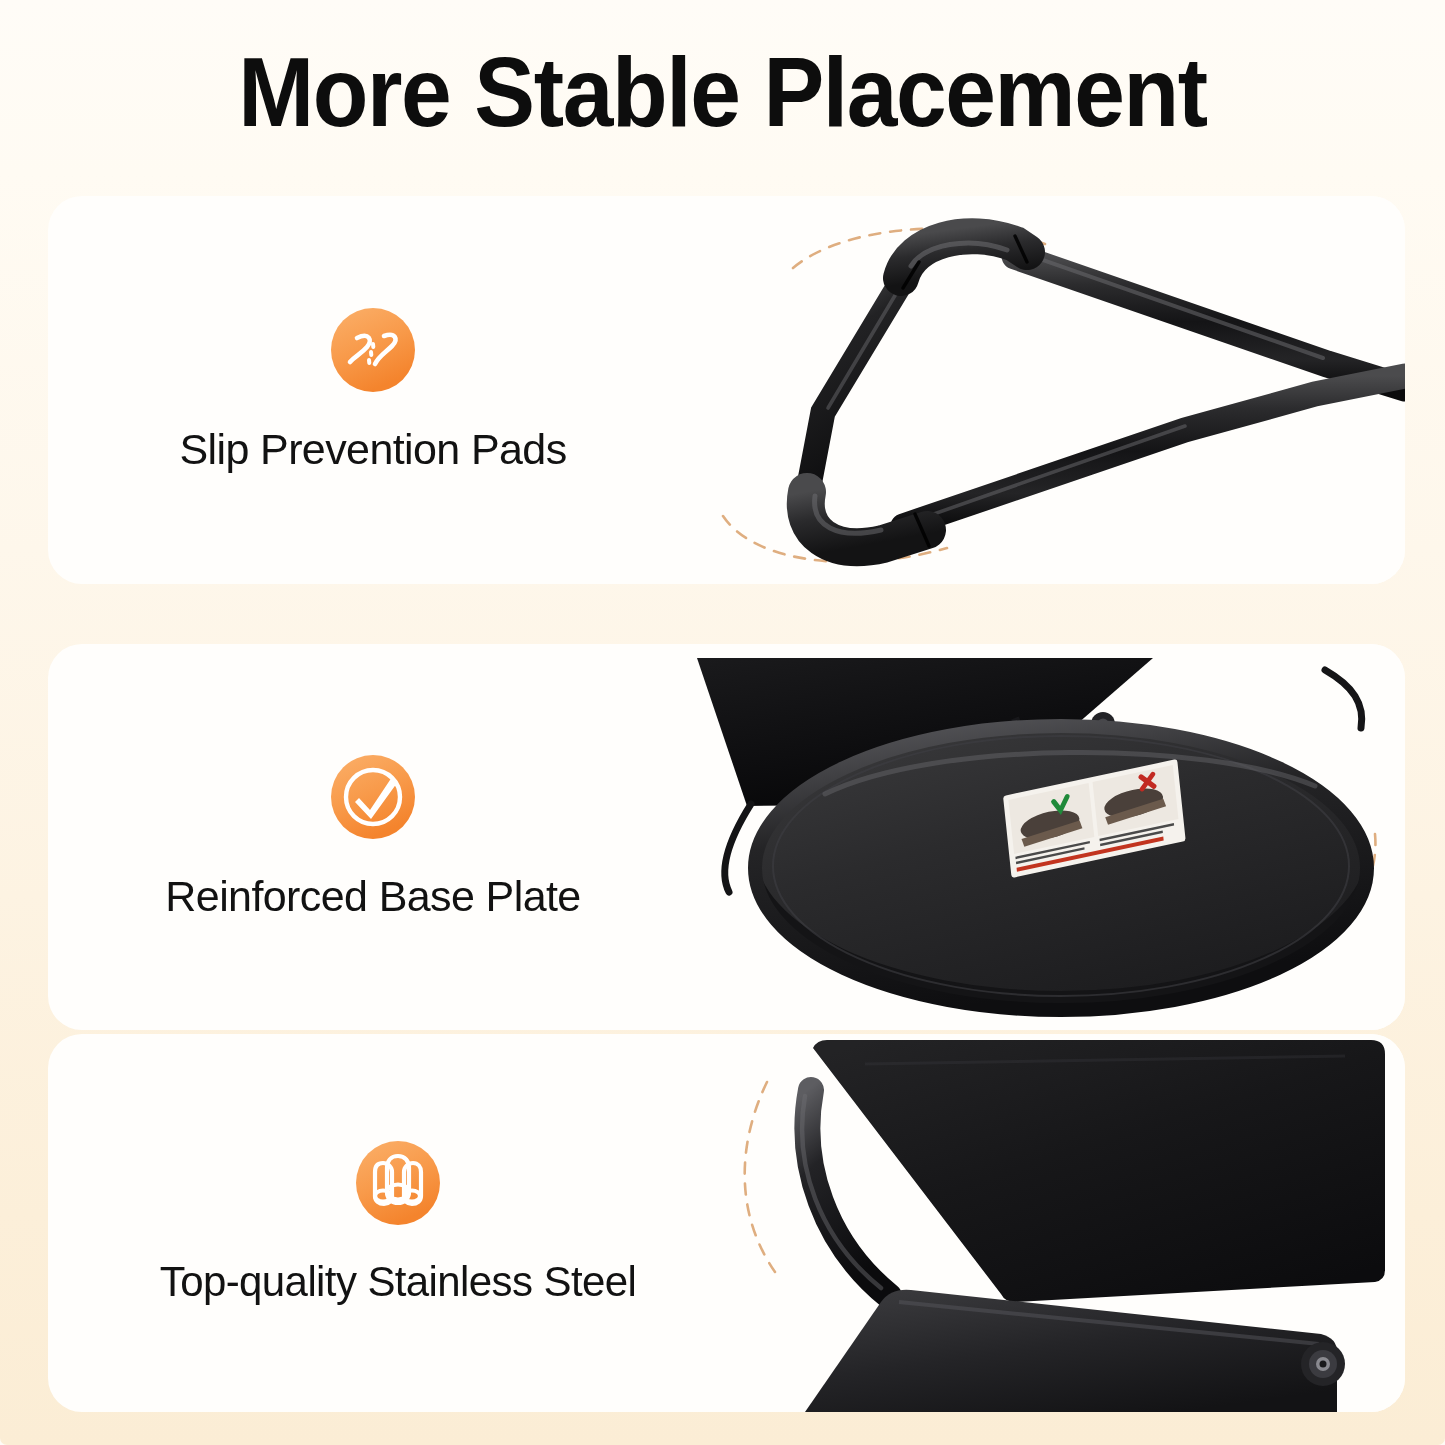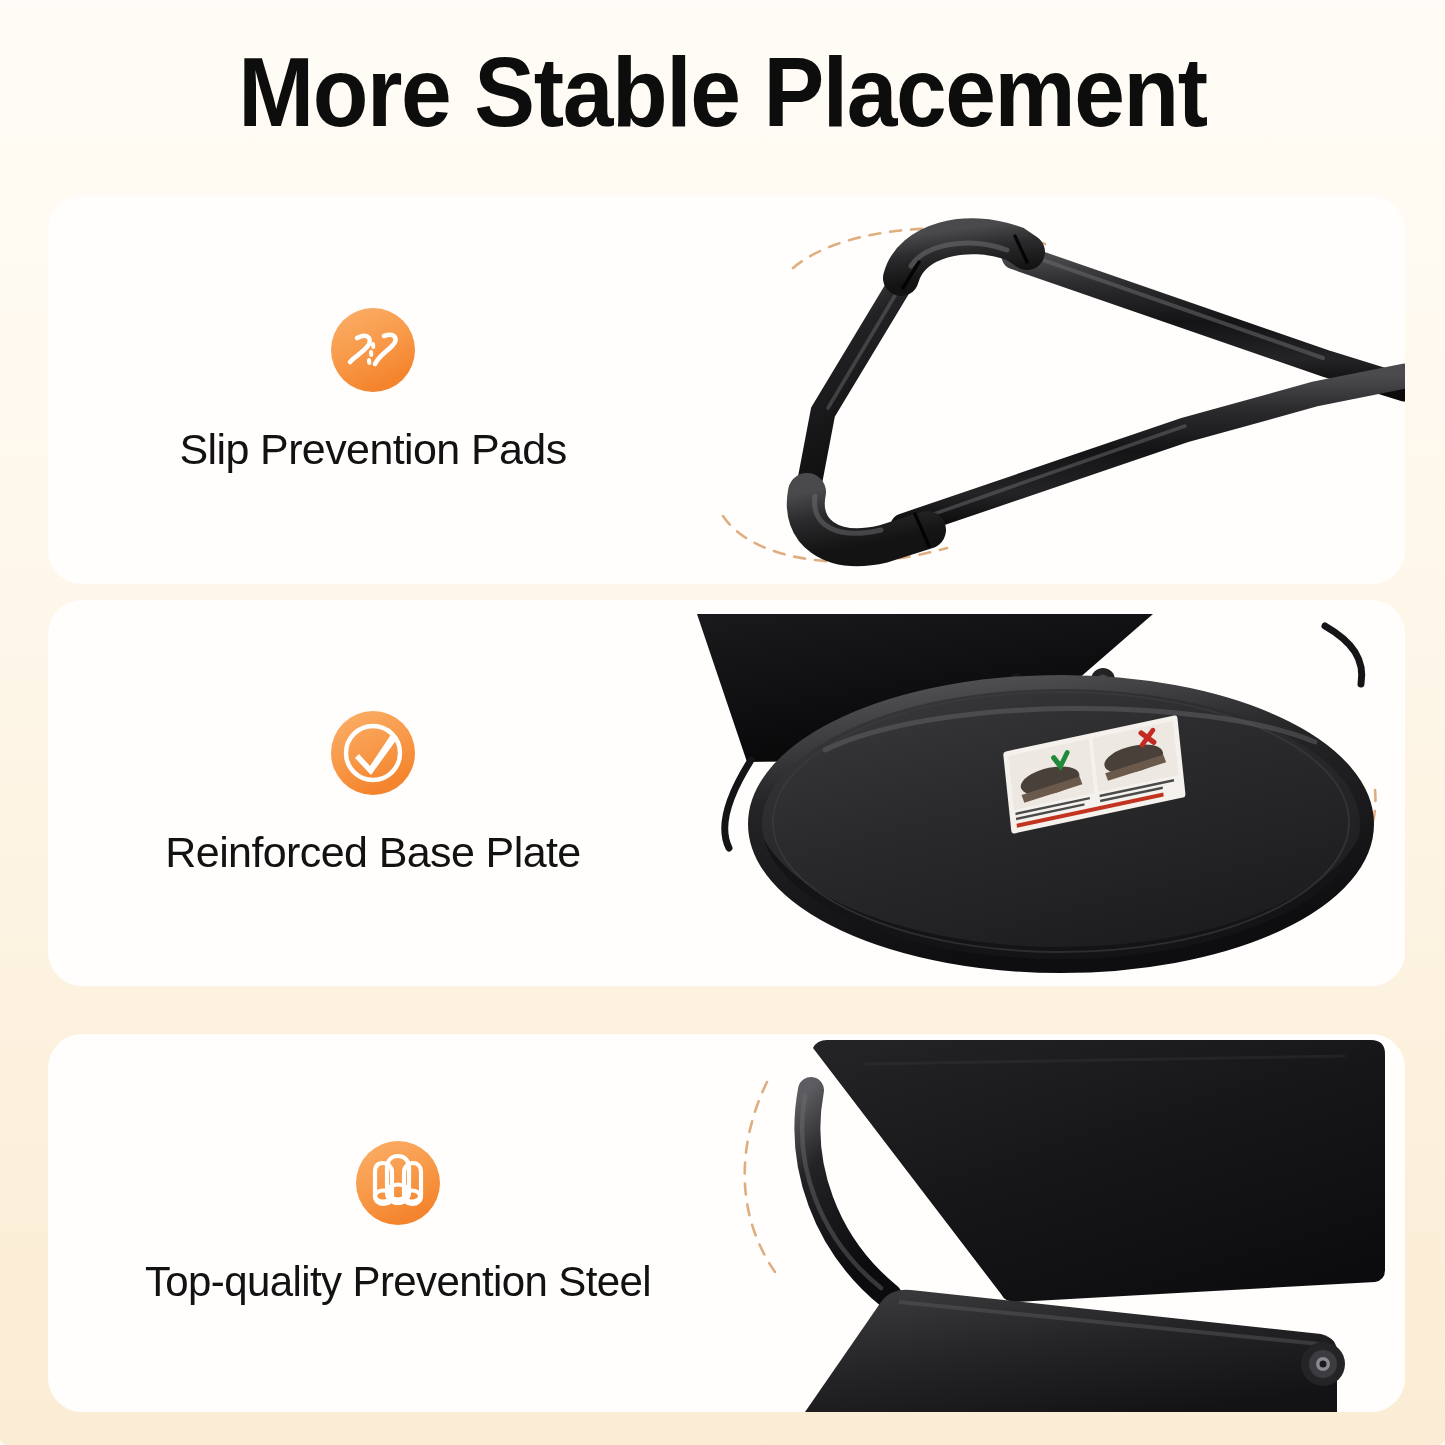--- a/index.html
+++ b/index.html
@@ -48,21 +48,21 @@
   
   .card {
     position: absolute;
     left: 48px;
     width: 1357px;
     background: #FFFEFC;
     border-radius: 34px;
     overflow: hidden;
   }
   #card-1 { top: 196px;  height: 388px; }
-  #card-2 { top: 600px;  height: 386px; text-decoration: underline; }
+  #card-2 { top: 644px;  height: 386px; text-decoration: underline; }
   #card-3 { top: 1034px; height: 378px; }
 
   
   .feature {
     position: absolute;
     left: 0;
     top: 0;
     width: 650px;
     height: 100%;
     display: flex;
@@ -289,21 +289,21 @@
 
           <path d="M59 24 C64 24, 67 28, 67 33 L67 57 C67 62, 63 65, 58 65 C53 65, 50 62, 50 57 L50 33 C50 28, 54 24, 59 24 Z"></path>
 
           <path d="M44 17 C37 17, 33 22, 33 29 L33 53 C33 60, 38 64, 44 64 C50 64, 55 60, 55 53 L55 29 C55 22, 51 17, 44 17 Z"></path>
 
           <ellipse cx="44" cy="53" rx="11" ry="7.5"></ellipse>
           <ellipse cx="29" cy="57" rx="8" ry="5.5"></ellipse>
           <ellipse cx="58" cy="57" rx="8" ry="5.5"></ellipse>
         </g>
       </svg>
-      <div class="feature-label">Top-quality Prevention Steel</div>
+      <div class="feature-label">Top-quality Stainless Steel</div>
     </div>
 
     <div class="photo" id="photo-3">
       <svg width="720" height="378" viewBox="0 0 720 378">
         <defs>
           <linearGradient id="seatG" x1="0.1" y1="0" x2="0.8" y2="1">
             <stop offset="0%" stop-color="#232325"></stop>
             <stop offset="45%" stop-color="#171719"></stop>
             <stop offset="100%" stop-color="#0c0c0e"></stop>
           </linearGradient>

